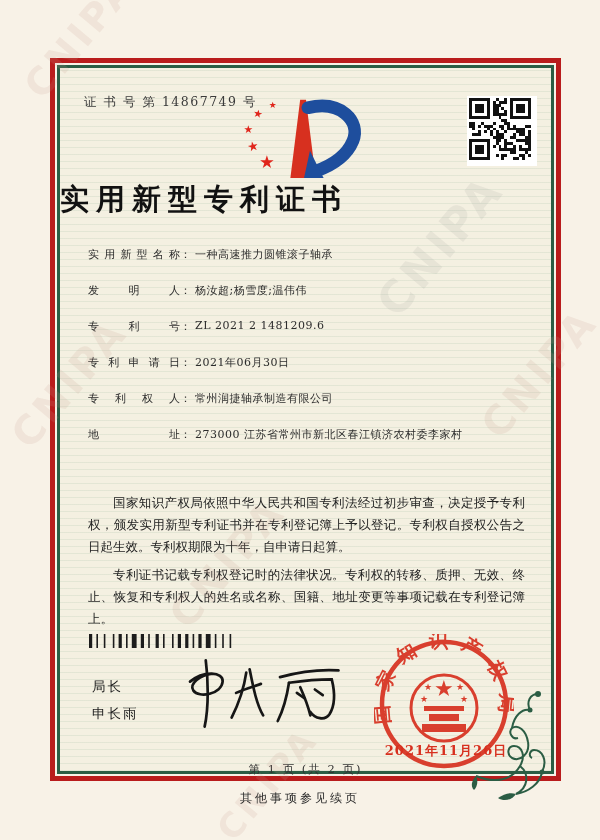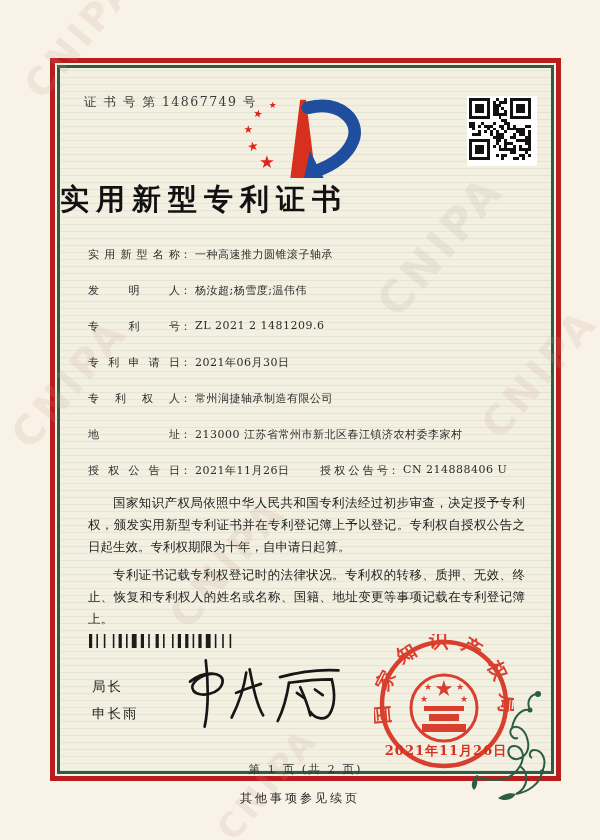--- a/index.html
+++ b/index.html
@@ -222,27 +222,21 @@
         <div class="frow">
           <span class="flabel">专利号</span><span class="fsep">：</span><span class="fval">ZL 2021 2 1481209.6</span>
         </div>
         <div class="frow">
           <span class="flabel">专利申请日</span><span class="fsep">：</span><span class="fval">2021年06月30日</span>
         </div>
         <div class="frow">
           <span class="flabel">专利权人</span><span class="fsep">：</span><span class="fval">常州润捷轴承制造有限公司</span>
         </div>
         <div class="frow">
-          <span class="flabel">地址</span><span class="fsep">：</span><span class="fval">213000 江苏省常州市新北区春江镇济农村委李家村</span>
-        </div>
-        <div class="frow">
-          <span class="flabel">授权公告日</span><span class="fsep">：</span><span class="fval">2021年11月26日</span>
-          <span class="grant2">
-            <span class="flabel">授权公告号</span><span class="fsep">：</span><span class="fval">CN 214888406 U</span>
-          </span>
+          <span class="flabel">地址</span><span class="fsep">：</span><span class="fval">273000 江苏省常州市新北区春江镇济农村委李家村</span>
         </div>
       </div>
 
       <div class="paras">
         <p>国家知识产权局依照中华人民共和国专利法经过初步审查，决定授予专利权，颁发实用新型专利证书并在专利登记簿上予以登记。专利权自授权公告之日起生效。专利权期限为十年，自申请日起算。</p>
         <p>专利证书记载专利权登记时的法律状况。专利权的转移、质押、无效、终止、恢复和专利权人的姓名或名称、国籍、地址变更等事项记载在专利登记簿上。</p>
       </div>
 
       <div class="barcode" id="barcode"><svg width="162" height="14">
             <rect x="0" y="0" width="3.2" height="14" fill="#1c1c1c"></rect>

